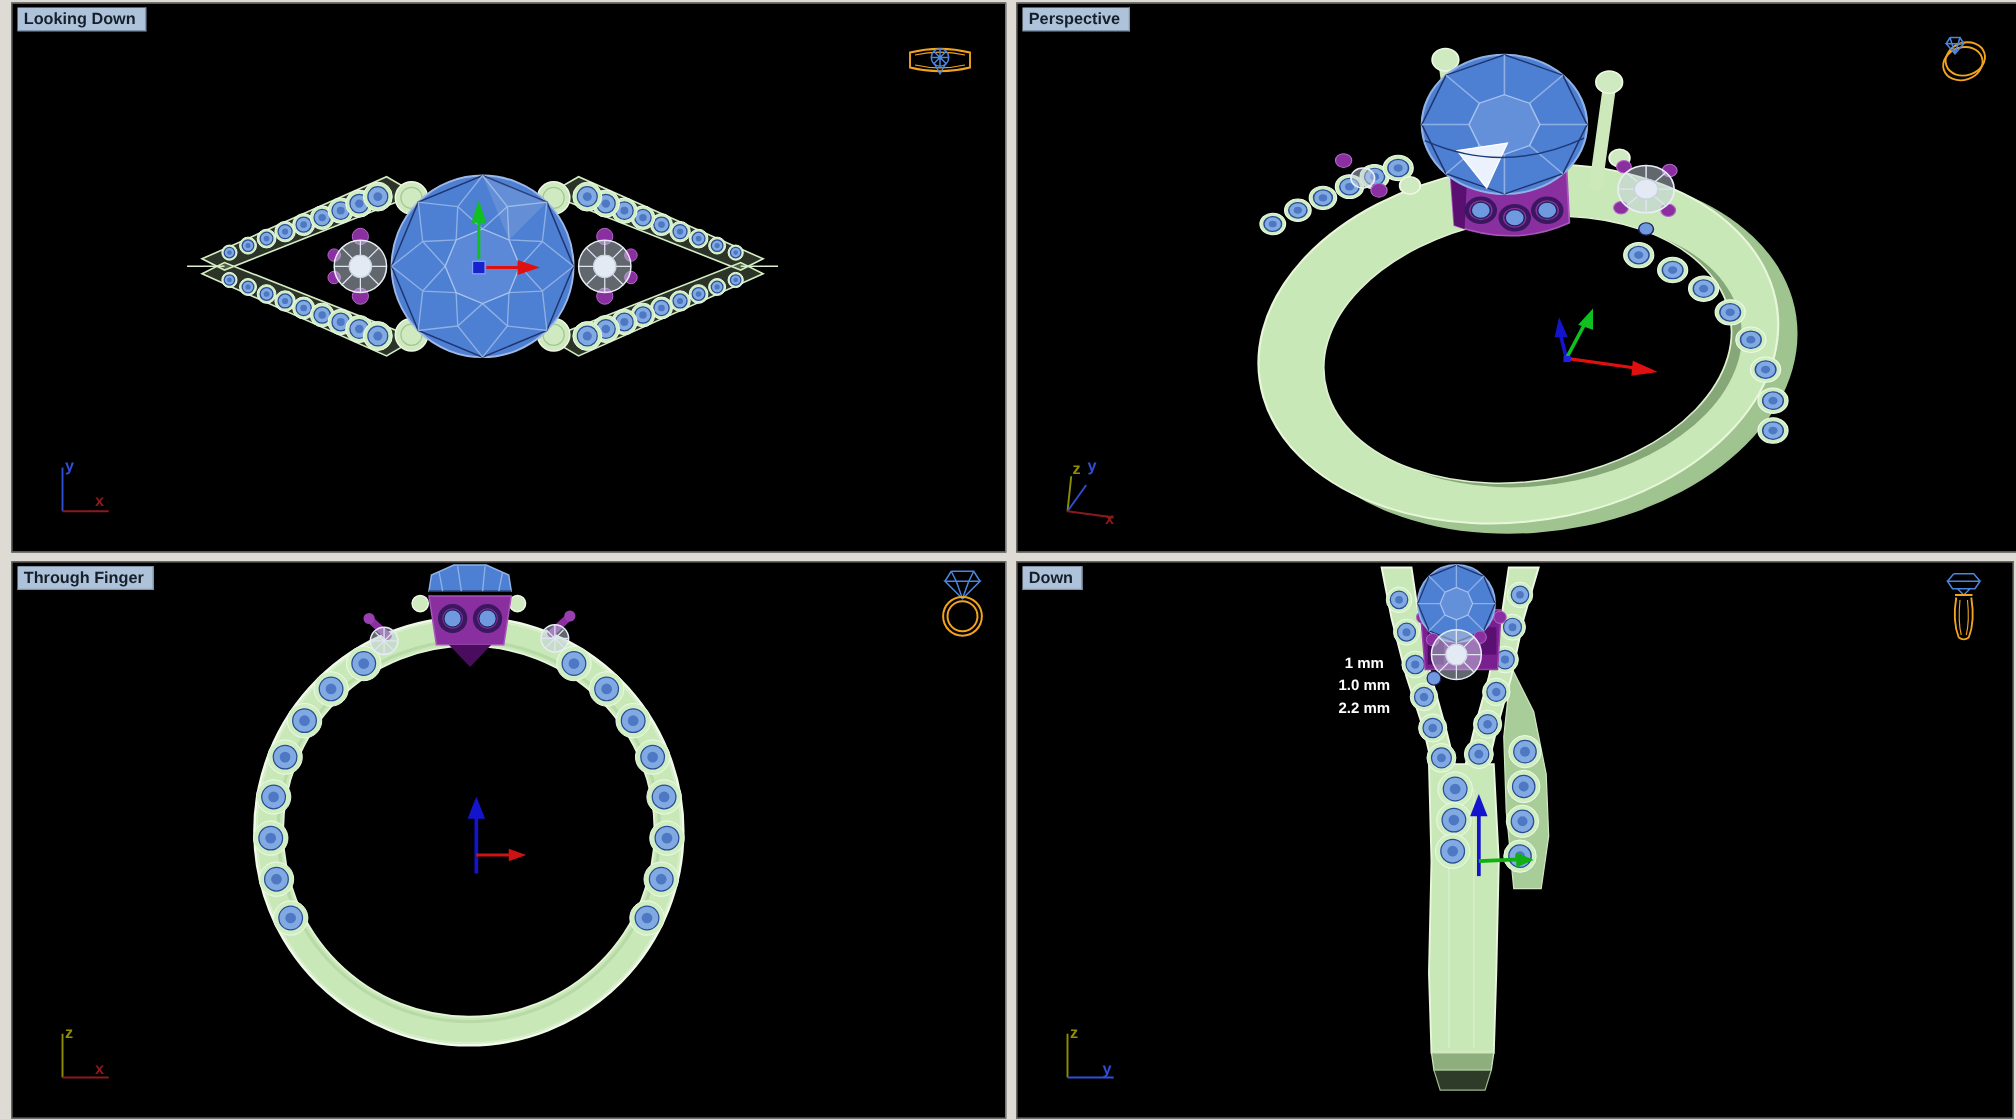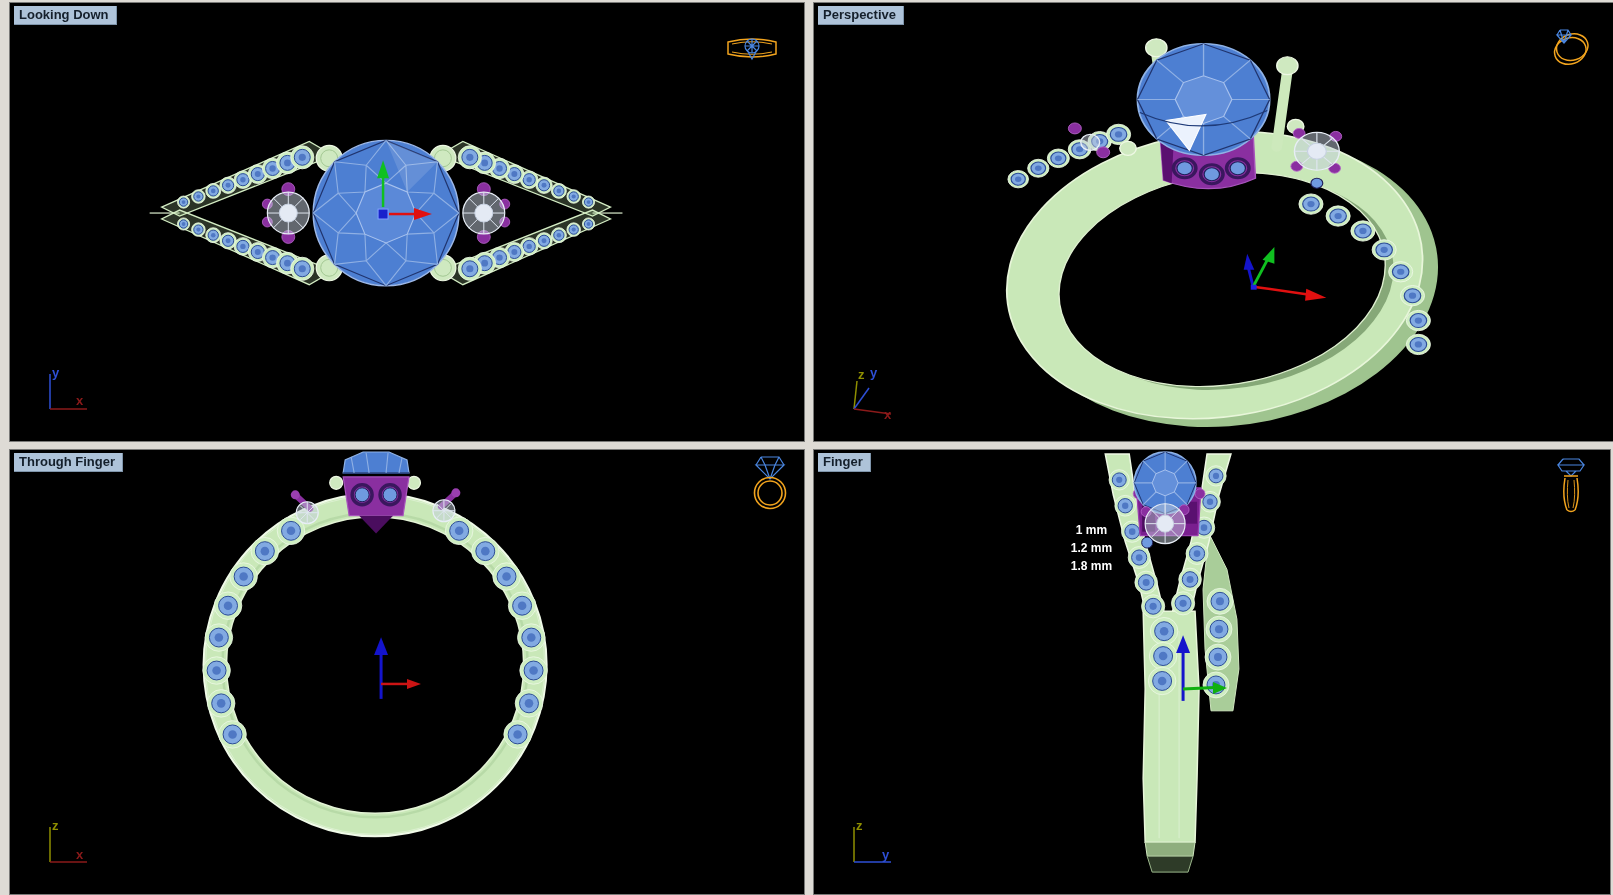--- a/index.html
+++ b/index.html
@@ -539,23 +539,23 @@
       <circle cx="334" cy="93" r="5.5" fill="#6F9AE0" stroke="#20205A"></circle>
     </g>
     <g>
       <line x1="370" y1="252" x2="370" y2="202" stroke="#1414CC" stroke-width="3"></line>
       <polygon points="363,204 377,204 370,186" fill="#1414CC"></polygon>
       <line x1="370" y1="240" x2="402" y2="238.5" stroke="#10B010" stroke-width="3"></line>
       <polygon points="400,233 400,245 414,239" fill="#10B010"></polygon>
     </g>
   </svg>
   <div class="dim" style="top:74px">1 mm</div>
-  <div class="dim" style="top:92px">1.2 mm</div>
-  <div class="dim" style="top:110px">1.8 mm</div>
-  <div class="vp-label">Finger</div>
+  <div class="dim" style="top:92px">1.0 mm</div>
+  <div class="dim" style="top:110px">2.2 mm</div>
+  <div class="vp-label">Down</div>
   <svg class="view-icon" style="left:742px; top:6px;" width="30" height="58" viewBox="0 0 30 58">
     <g stroke="#4A86E0" fill="none" stroke-width="1.2">
       <path d="M2,9 H28 L24,15 H6 Z M7,3 H23 L28,9 M7,3 L2,9 M10,15 L15,20 L20,15"></path>
     </g>
     <g stroke="#F2A41E" fill="none" stroke-width="1.5">
       <path d="M8,20 H22 M9,22 C7,34 7,44 11,54 M21,22 C23,34 23,44 19,54 M11,54 Q15,57 19,54"></path>
       <path d="M12,24 C11,34 11,44 13,52 M18,24 C19,34 19,44 17,52" stroke-width="0.9"></path>
     </g>
   </svg>
   <svg class="axis-w" width="70" height="62" viewBox="0 0 70 62">

